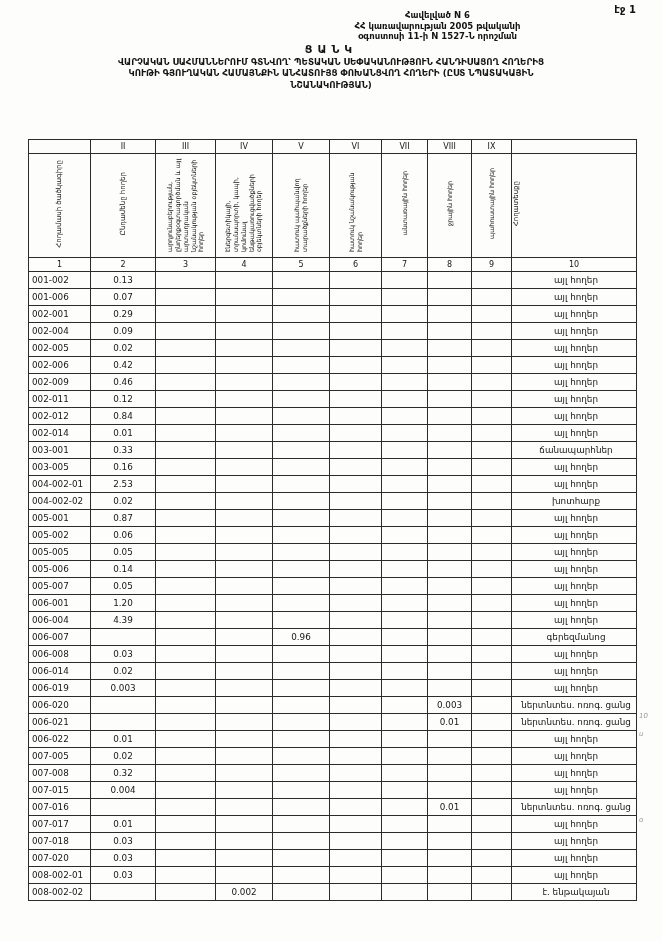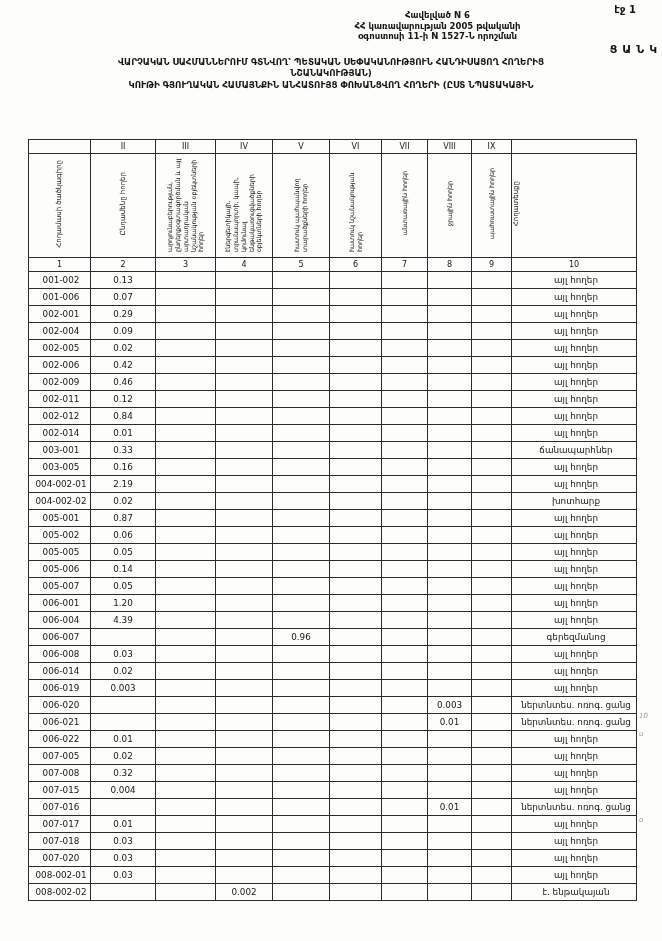--- a/index.html
+++ b/index.html
@@ -8,21 +8,21 @@
     background:#fdfdfb; overflow:hidden;
     font-family:"DejaVu Sans", sans-serif; color:#141414;
   }
   .pageno { position:absolute; top:4px; right:26px; font-size:10px; font-weight:bold;text-align:center; }
   .appendix {
     position:absolute; top:10px; left:285px; width:305px;
     text-align:center; font-size:8.5px; font-weight:bold; line-height:1.25;
   }
   .doc-title {
     position:absolute; top:43px; left:0; width:100%;
-    text-align:right; font-size:11px; font-weight:bold; letter-spacing:5px;
+    text-align:center; font-size:11px; font-weight:bold; letter-spacing:5px;
   }
   .subtitle {
     position:absolute; top:57px; left:0; width:100%;
     text-align:center; font-size:8.7px; font-weight:bold; line-height:1.3;
   }
   table.land-table {
     position:absolute; top:139px; left:28px; width:608px;
     border-collapse:collapse; table-layout:fixed;
   }
   .land-table th, .land-table td {
@@ -35,21 +35,21 @@
   .header-row th { height:102px; vertical-align:middle; text-align:center; }
   .header-row th.left { text-align:left; }
   .vt {
     display:inline-block; writing-mode:vertical-rl; transform:rotate(180deg);
     font-size:6.3px; line-height:1.25; max-height:97px; text-align:left;
     padding:1px 0;
   }
   .vt.big { font-size:7px; }
   .number-row th { height:13px; font-size:8px; text-align:center; }
   .land-table tbody td { height:16px; font-size:8.8px; line-height:16px; white-space:nowrap; }
-  td.code { text-align:center; padding-left:3px; }
+  td.code { text-align:left; padding-left:3px; }
   td.num  { text-align:center; }
   td.note { text-align:center; padding-left:4px; font-size:8.3px; }
   .margin-mark {
     position:absolute; left:639px; font-size:7px; color:#999;
     font-style:italic;
   }
 </style>
 </head>
 <body>
 
@@ -60,22 +60,22 @@
   <div class="appendix">
     <div>Հավելված N 6</div>
     <div>ՀՀ կառավարության 2005 թվականի</div>
     <div>օգոստոսի 11-ի N 1527-Ն որոշման</div>
   </div>
 
   <div class="doc-title">ՑԱՆԿ</div>
 
   <div class="subtitle">
     <div>ՎԱՐՉԱԿԱՆ ՍԱՀՄԱՆՆԵՐՈՒՄ ԳՏՆՎՈՂ՝ ՊԵՏԱԿԱՆ ՍԵՓԱԿԱՆՈՒԹՅՈՒՆ ՀԱՆԴԻՍԱՑՈՂ ՀՈՂԵՐԻՑ</div>
+    <div>ԿՈՒԹԻ ԳՅՈՒՂԱԿԱՆ ՀԱՄԱՅՆՔԻՆ ԱՆՀԱՏՈՒՅՑ ՓՈԽԱՆՑՎՈՂ ՀՈՂԵՐԻ (ԸՍՏ ՆՊԱՏԱԿԱՅԻՆ</div>
     <div>ՆՇԱՆԱԿՈՒԹՅԱՆ)</div>
-    <div>ԿՈՒԹԻ ԳՅՈՒՂԱԿԱՆ ՀԱՄԱՅՆՔԻՆ ԱՆՀԱՏՈՒՅՑ ՓՈԽԱՆՑՎՈՂ ՀՈՂԵՐԻ (ԸՍՏ ՆՊԱՏԱԿԱՅԻՆ</div>
   </div>
 
   <table class="land-table">
     <colgroup>
       <col class="c1">
         <col class="c2">
         <col class="c3">
         <col class="c4">
         <col class="c5">
       <col class="c6">
@@ -262,21 +262,21 @@
           <td class="num"></td>
           <td class="num"></td>
           <td class="num"></td>
           <td class="num"></td>
           <td class="num"></td>
           <td class="num"></td>
           <td class="note">այլ հողեր</td>
         </tr>
         <tr>
           <td class="code">004-002-01</td>
-          <td class="num">2.19</td>
+          <td class="num">2.53</td>
           <td class="num"></td>
           <td class="num"></td>
           <td class="num"></td>
           <td class="num"></td>
           <td class="num"></td>
           <td class="num"></td>
           <td class="num"></td>
           <td class="note">այլ հողեր</td>
         </tr>
         <tr>

